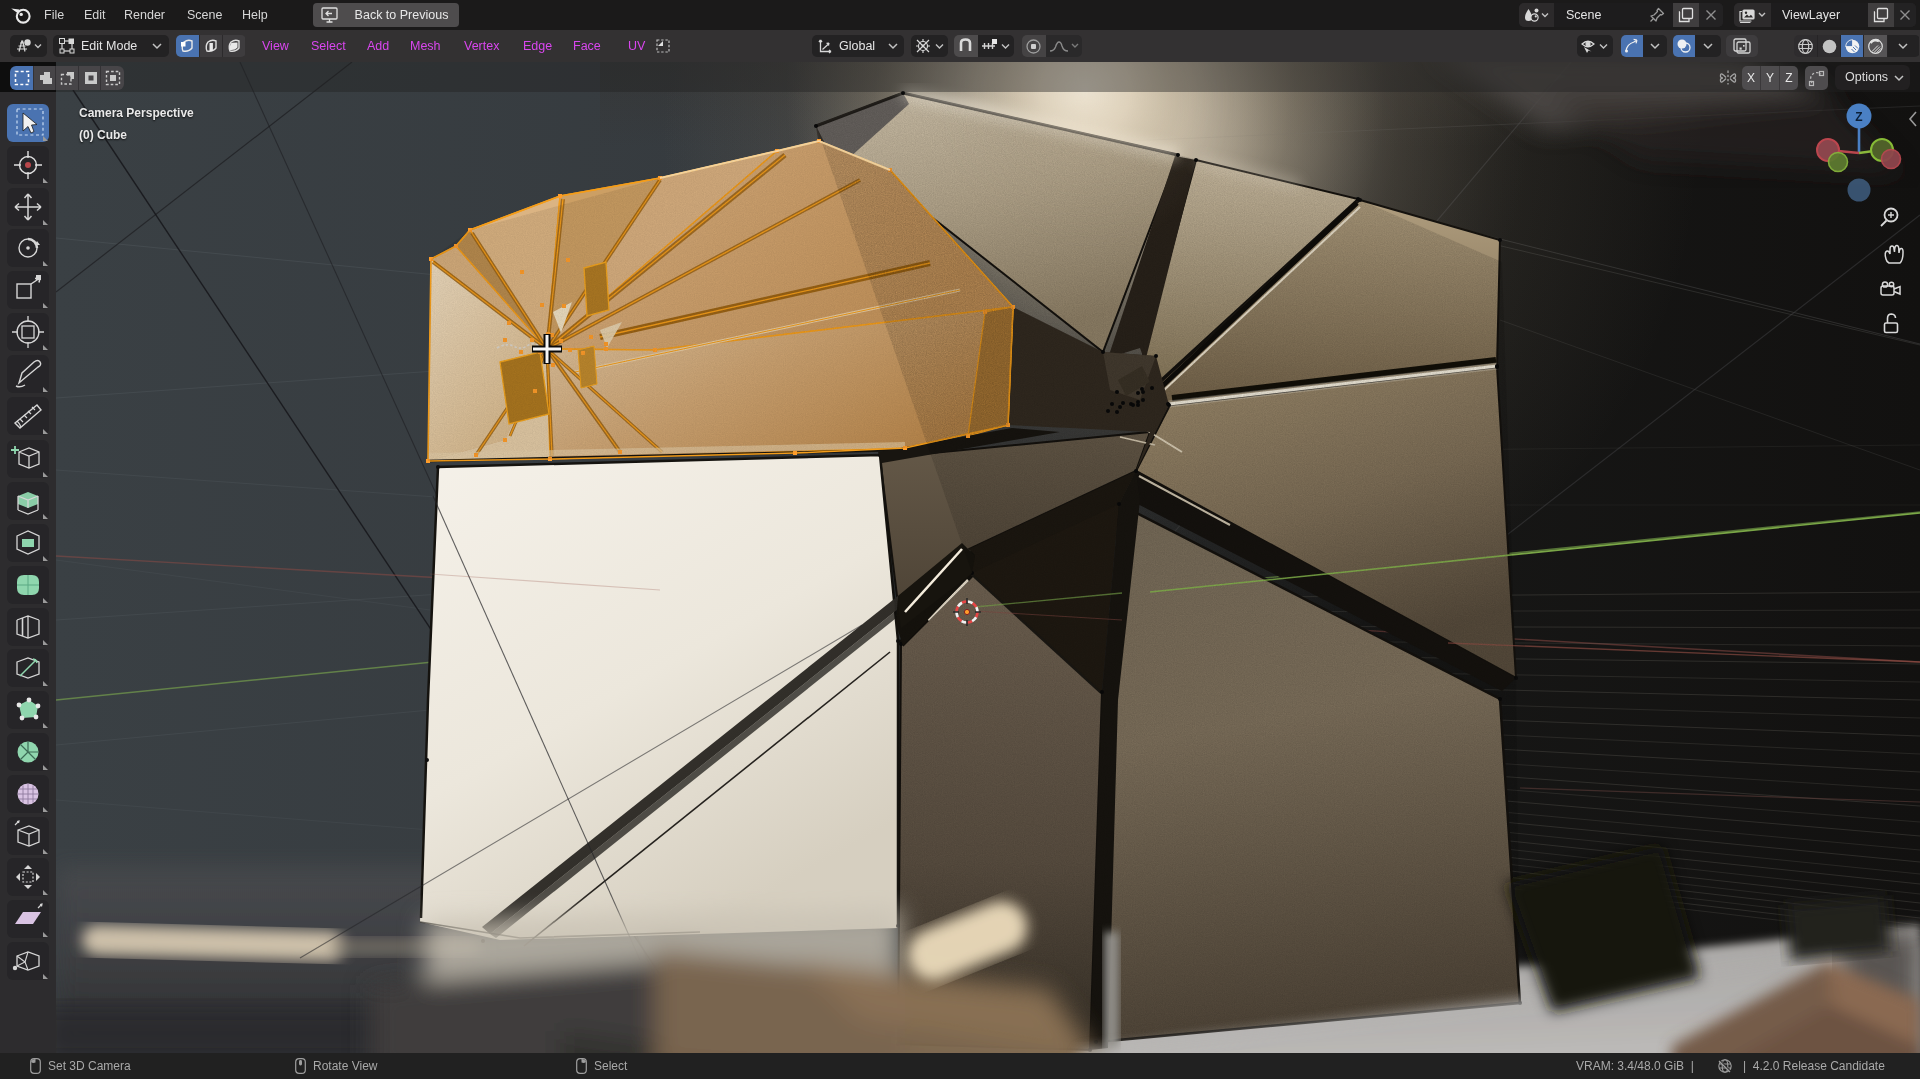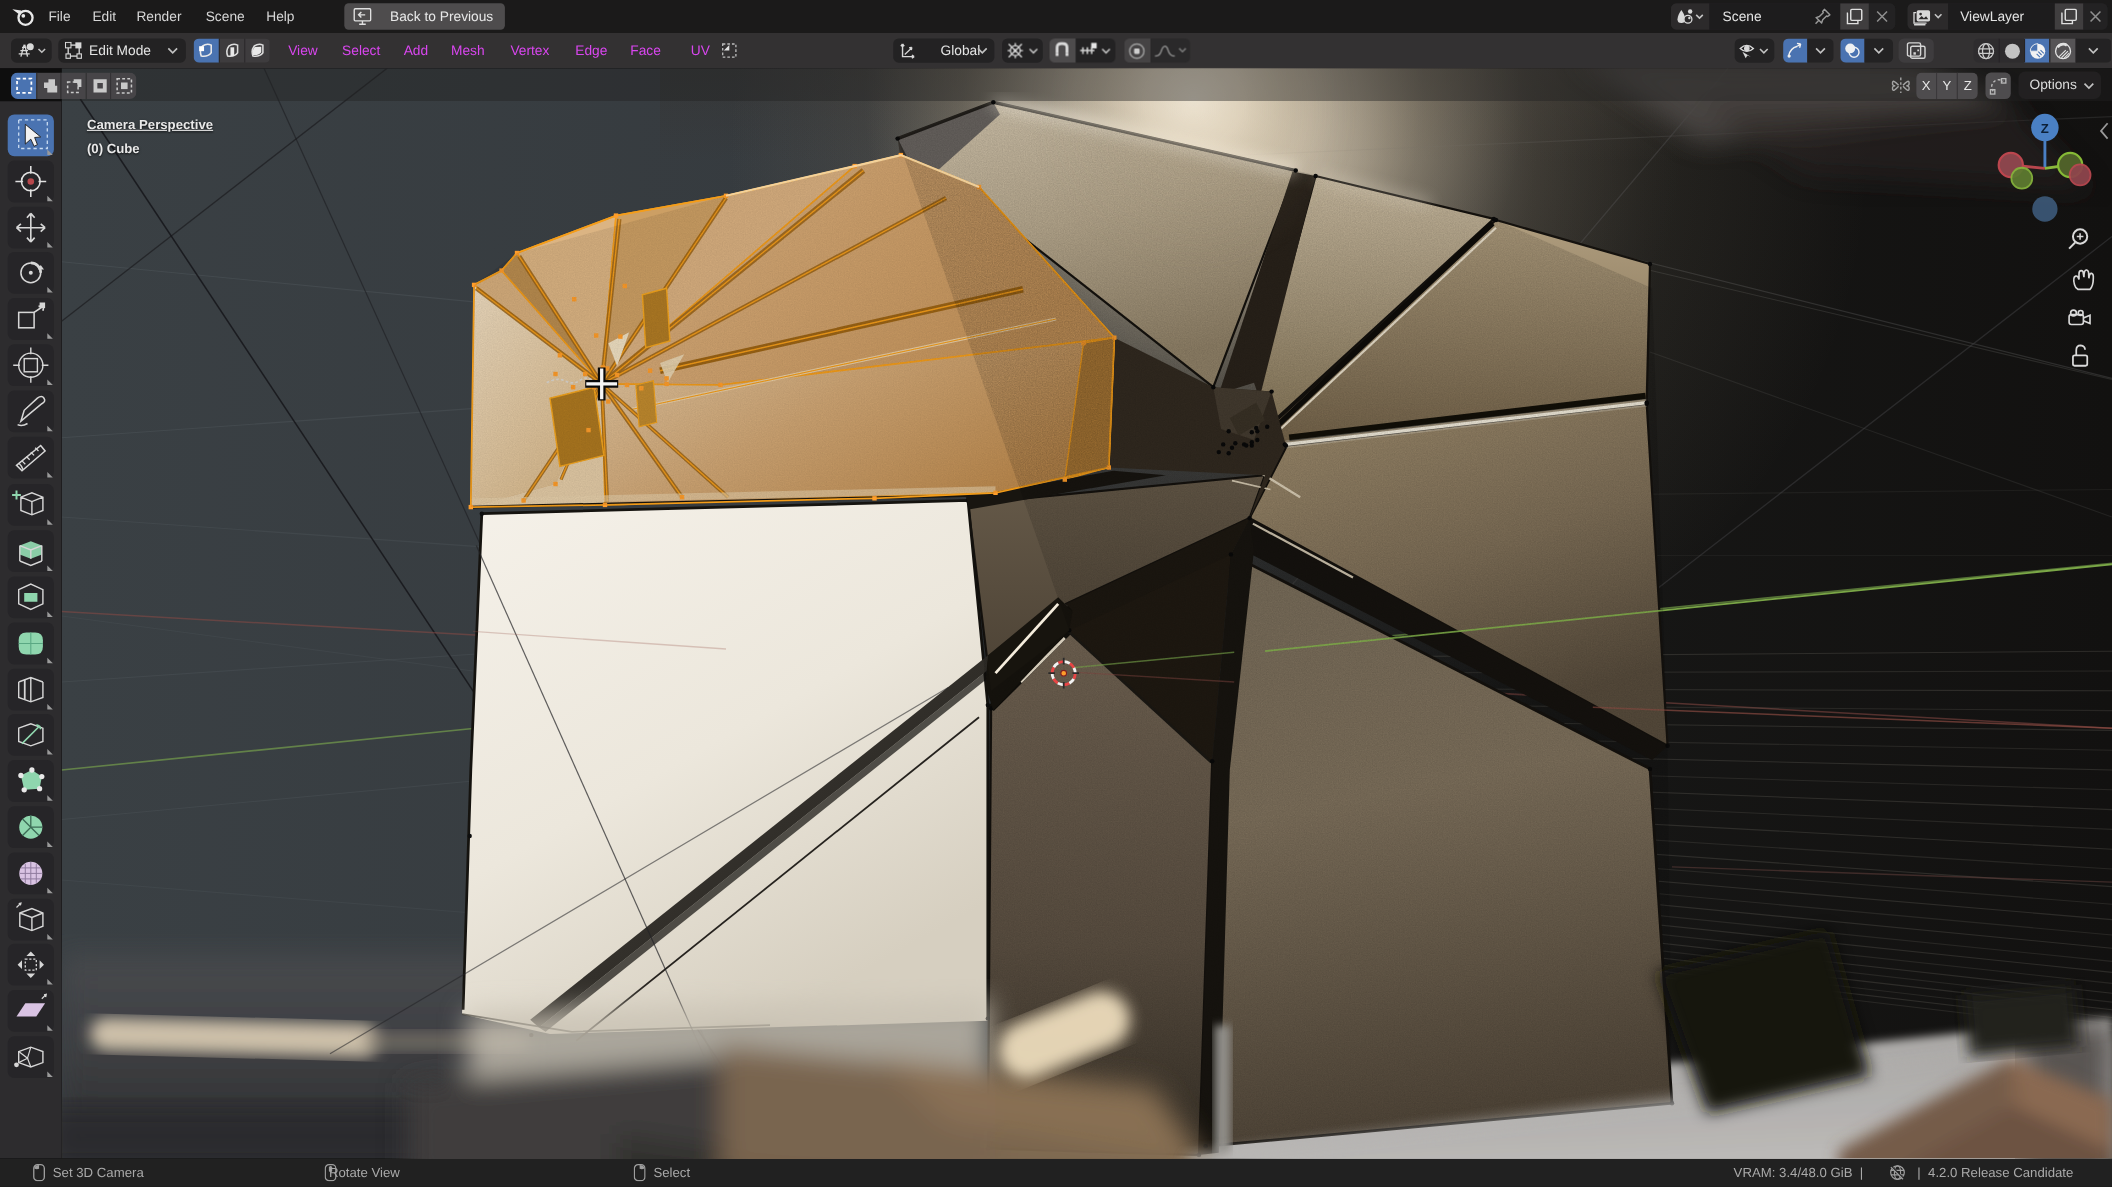--- a/index.html
+++ b/index.html
@@ -642,21 +642,21 @@
     <path d="M2 7 L7 7 L7 2 L2 7 Z" fill="#e0e0e0"></path>
   </svg>
 
   <div class="dd" style="left:812px;width:92px;color:#e4e4e4;font-size:12.5px;line-height:22px;">
     <svg class="abs" style="left:5px;top:3px" width="17" height="17" viewBox="0 0 17 17">
       <g stroke="#d8d8d8" stroke-width="1.3" fill="none">
         <path d="M3.5 2.5 L3.5 13.5 L14 13.5 M3.5 2 L2 4 M3.5 2 L5 4 M14 13.5 L12 12 M14 13.5 L12 15"></path>
         <path d="M5.5 11.5 L12 5.5 M12 5 L9.5 5.4 M12 5 L11.5 7.6" stroke-width="1.2"></path>
       </g>
     </svg>
-    <span style="margin-left:43px">Global</span>
+    <span style="margin-left:27px">Global</span>
     <svg class="abs" style="right:6px;top:8px" width="10" height="7" viewBox="0 0 10 7">
         <path d="M1 1 l4 4 l4 -4" stroke="#c2c2c2" stroke-width="1.5" fill="none"></path>
       </svg>
   </div>
 
   <div class="dd" style="left:911px;width:37px;">
     <svg class="abs" style="left:4px;top:3px" width="30" height="16" viewBox="0 0 30 16">
       <g stroke="#d8d8d8" stroke-width="1.2" fill="none">
         <circle cx="8" cy="8" r="4.5"></circle>
         <path d="M2 2 L14 14 M14 2 L2 14 M8 1 L8 3.5 M8 12.5 L8 15 M1 8 L3.5 8 M12.5 8 L15 8"></path>
@@ -1000,33 +1000,33 @@
 <div id="status">
   <svg class="abs" style="left:30px;top:5px" width="11" height="16" viewBox="0 0 11 16">
     <rect x="0.7" y="0.7" width="9.6" height="14.6" rx="3.4" fill="none" stroke="#9e9e9e" stroke-width="1.2"></rect>
     <path d="M1 4 Q3 5.5 5.5 4.5 L5.5 1 Q2 1 1 4 Z" fill="#9e9e9e"></path>
   </svg>
   <div class="stitem" style="left:48px">Set 3D Camera</div>
   <svg class="abs" style="left:295px;top:5px" width="11" height="16" viewBox="0 0 11 16">
     <rect x="0.7" y="0.7" width="9.6" height="14.6" rx="3.4" fill="none" stroke="#9e9e9e" stroke-width="1.2"></rect>
     <rect x="4" y="2" width="3" height="5.5" rx="1.4" fill="#9e9e9e"></rect>
   </svg>
-  <div class="stitem" style="left:299px">Rotate View</div>
+  <div class="stitem" style="left:313px">Rotate View</div>
   <svg class="abs" style="left:576px;top:5px" width="11" height="16" viewBox="0 0 11 16">
     <rect x="0.7" y="0.7" width="9.6" height="14.6" rx="3.4" fill="none" stroke="#9e9e9e" stroke-width="1.2"></rect>
     <path d="M10 4 Q8 5.5 5.5 4.5 L5.5 1 Q9 1 10 4 Z" fill="#9e9e9e"></path>
   </svg>
   <div class="stitem" style="left:594px">Select</div>
   <div class="stitem" style="left:1576px">VRAM: 3.4/48.0 GiB&nbsp; |</div>
   <svg class="abs" style="left:1717px;top:5px" width="16" height="16" viewBox="0 0 16 16">
     <g fill="none" stroke="#9e9e9e" stroke-width="1.1">
       <circle cx="8" cy="8" r="6.2"></circle>
       <ellipse cx="8" cy="8" rx="2.8" ry="6.2"></ellipse>
       <path d="M2 6 L14 6 M2 10 L14 10"></path>
       <path d="M2.5 2.5 L13.5 13.5" stroke-width="1.6" stroke="#212121"></path>
       <path d="M2 3 L13 14" stroke-width="1.2"></path>
     </g>
   </svg>
   <div class="stitem" style="left:1743px">|&nbsp; 4.2.0 Release Candidate</div>
 </div>
 
-<div class="vptext" style="left:79px;top:106px;font-weight:bold;text-decoration:underline;">Camera Perspective</div>
+<div class="vptext" style="left:79px;top:106px;font-weight:bold;">Camera Perspective</div>
 <div class="vptext" style="left:79px;top:128px;font-weight:bold;">(0) Cube</div>
 
 </body></html>

